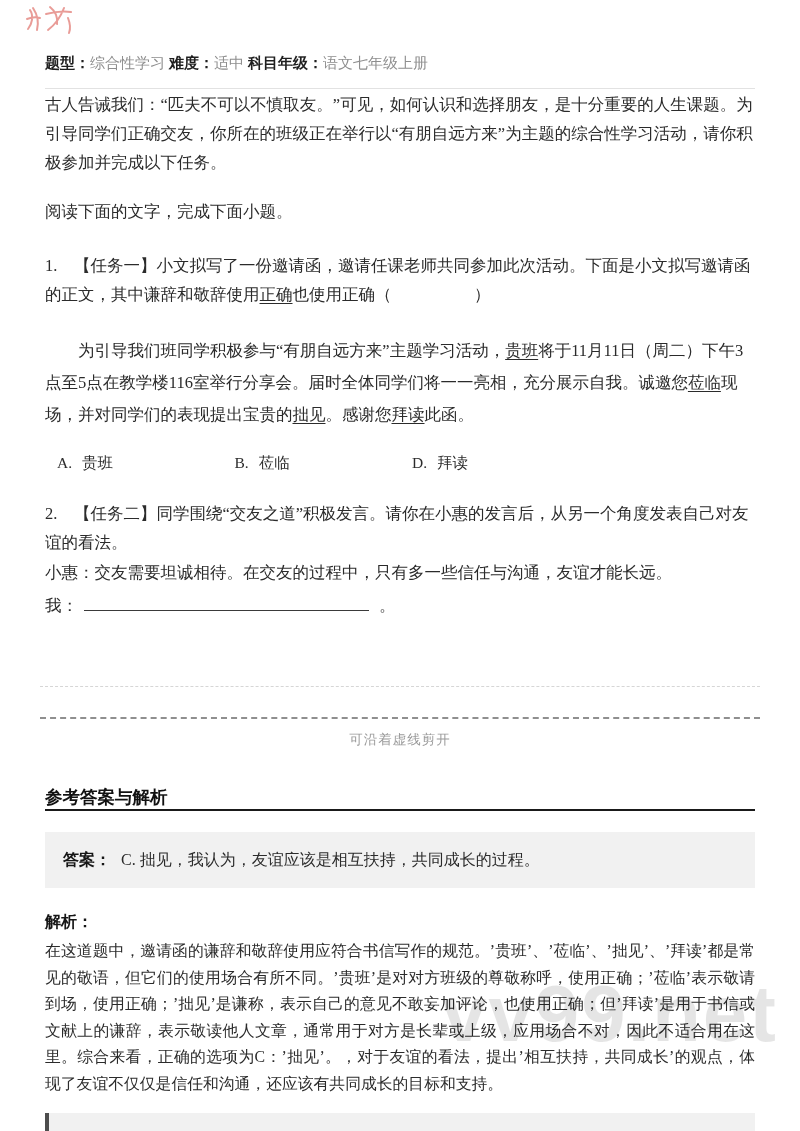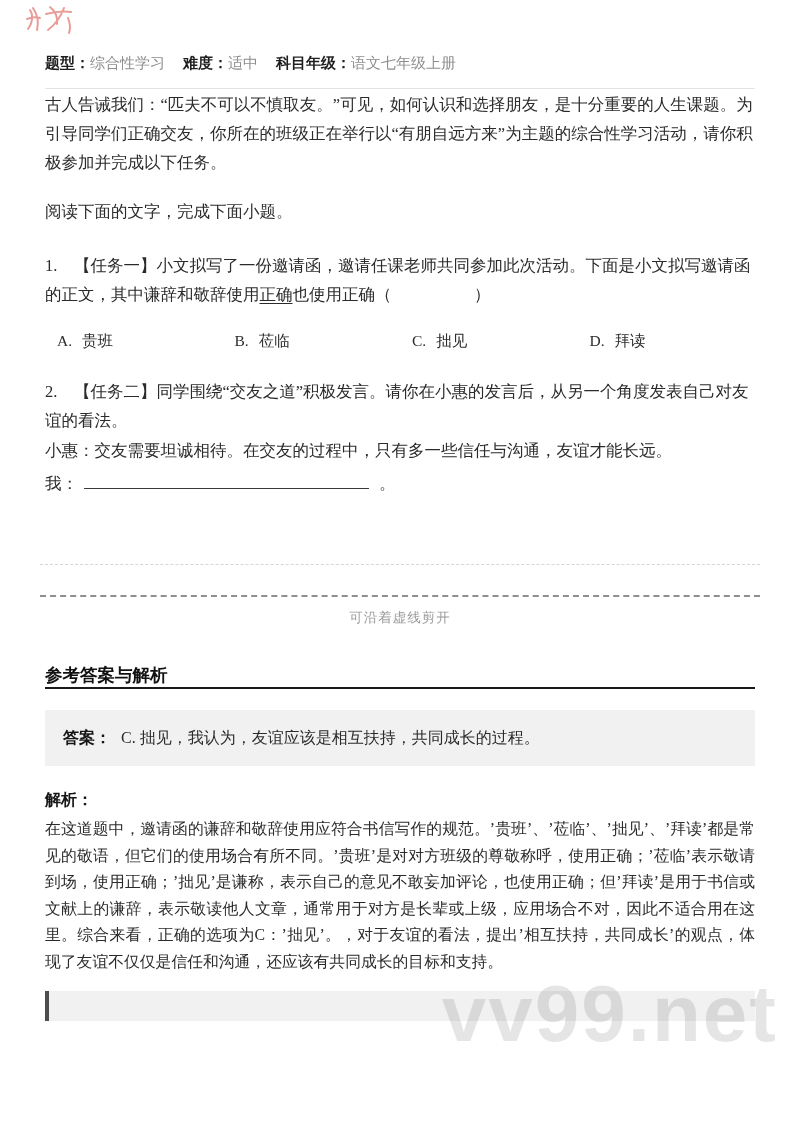--- a/index.html
+++ b/index.html
@@ -15,21 +15,20 @@
   .page { padding: 0 45px; position: relative; z-index: 1; }
 
   
   .red-mark { position: absolute; left: 24px; top: 2px; z-index: 2; opacity: .8; }
 
   
   .meta-row {
     margin-top: 54px;
     font-size: 15px;
     display: flex;
-    gap: 14px;
     align-items: baseline;
     font-family: "Liberation Sans", "DejaVu Sans", sans-serif;
   }
   .meta-label { font-weight: bold; color: #1f1f1f; }
   .meta-value { color: #8e8e8e; font-weight: normal; margin-right: 4px; }
   .header-rule { border: none; border-top: 1px solid #e2e2e2; margin-top: 15px; }
 
   
   .qtext { font-size: 16.5px; line-height: 29px; }
   .intro1 { margin-top: 20px; }
@@ -150,32 +149,30 @@
     <span>
       <span class="meta-label">科目年级：</span><span class="meta-value">语文七年级上册</span>
     </span>
   </div>
   <hr class="header-rule">
 
   <p class="qtext intro2">古人告诫我们：“匹夫不可以不慎取友。”可见，如何认识和选择朋友，是十分重要的人生课题。为引导同学们正确交友，你所在的班级正在举行以“有朋自远方来”为主题的综合性学习活动，请你积极参加并完成以下任务。</p>
   <p class="qtext intro1">阅读下面的文字，完成下面小题。</p>
 
   <p class="qtext task"><span>1.　【任务一】小文拟写了一份邀请函，邀请任课老师共同参加此次活动。下面是小文拟写邀请函的正文，其中谦辞和敬辞使用</span><u>正确</u><span>也使用正确（　　　　　）</span></p>
+  <p class="qtext invite"><span>为引导我们班同学积极参与“有朋自远方来”主题学习活动，</span><u>贵班</u><span>将于11月11日（周二）下午3点至5点在教学楼116室举行分享会。届时全体同学们将一一亮相，充分展示自我。诚邀您</span><u>莅临</u><span>现场，并对同学们的表现提出宝贵的</span><u>拙见</u><span>。感谢您</span><u>拜读</u><span>此函。</span></p>
 
   <div class="options">
     <div class="option">
       <span class="okey">A.</span><span>贵班</span>
     </div>
     <div class="option">
       <span class="okey">B.</span><span>莅临</span>
     </div>
     <div class="option">
-      <span class="okey">C.</span><span>拙见</span>
-    </div>
-    <div class="option">
       <span class="okey">D.</span><span>拜读</span>
     </div>
   </div>
 
   <p class="qtext task">2.　【任务二】同学围绕“交友之道”积极发言。请你在小惠的发言后，从另一个角度发表自己对友谊的看法。</p>
   <p class="qtext speech">小惠：交友需要坦诚相待。在交友的过程中，只有多一些信任与沟通，友谊才能长远。</p>
   <p class="qtext me-line">
     <span>我：</span>
     <span class="me-blank"></span>
     <span>。</span>

